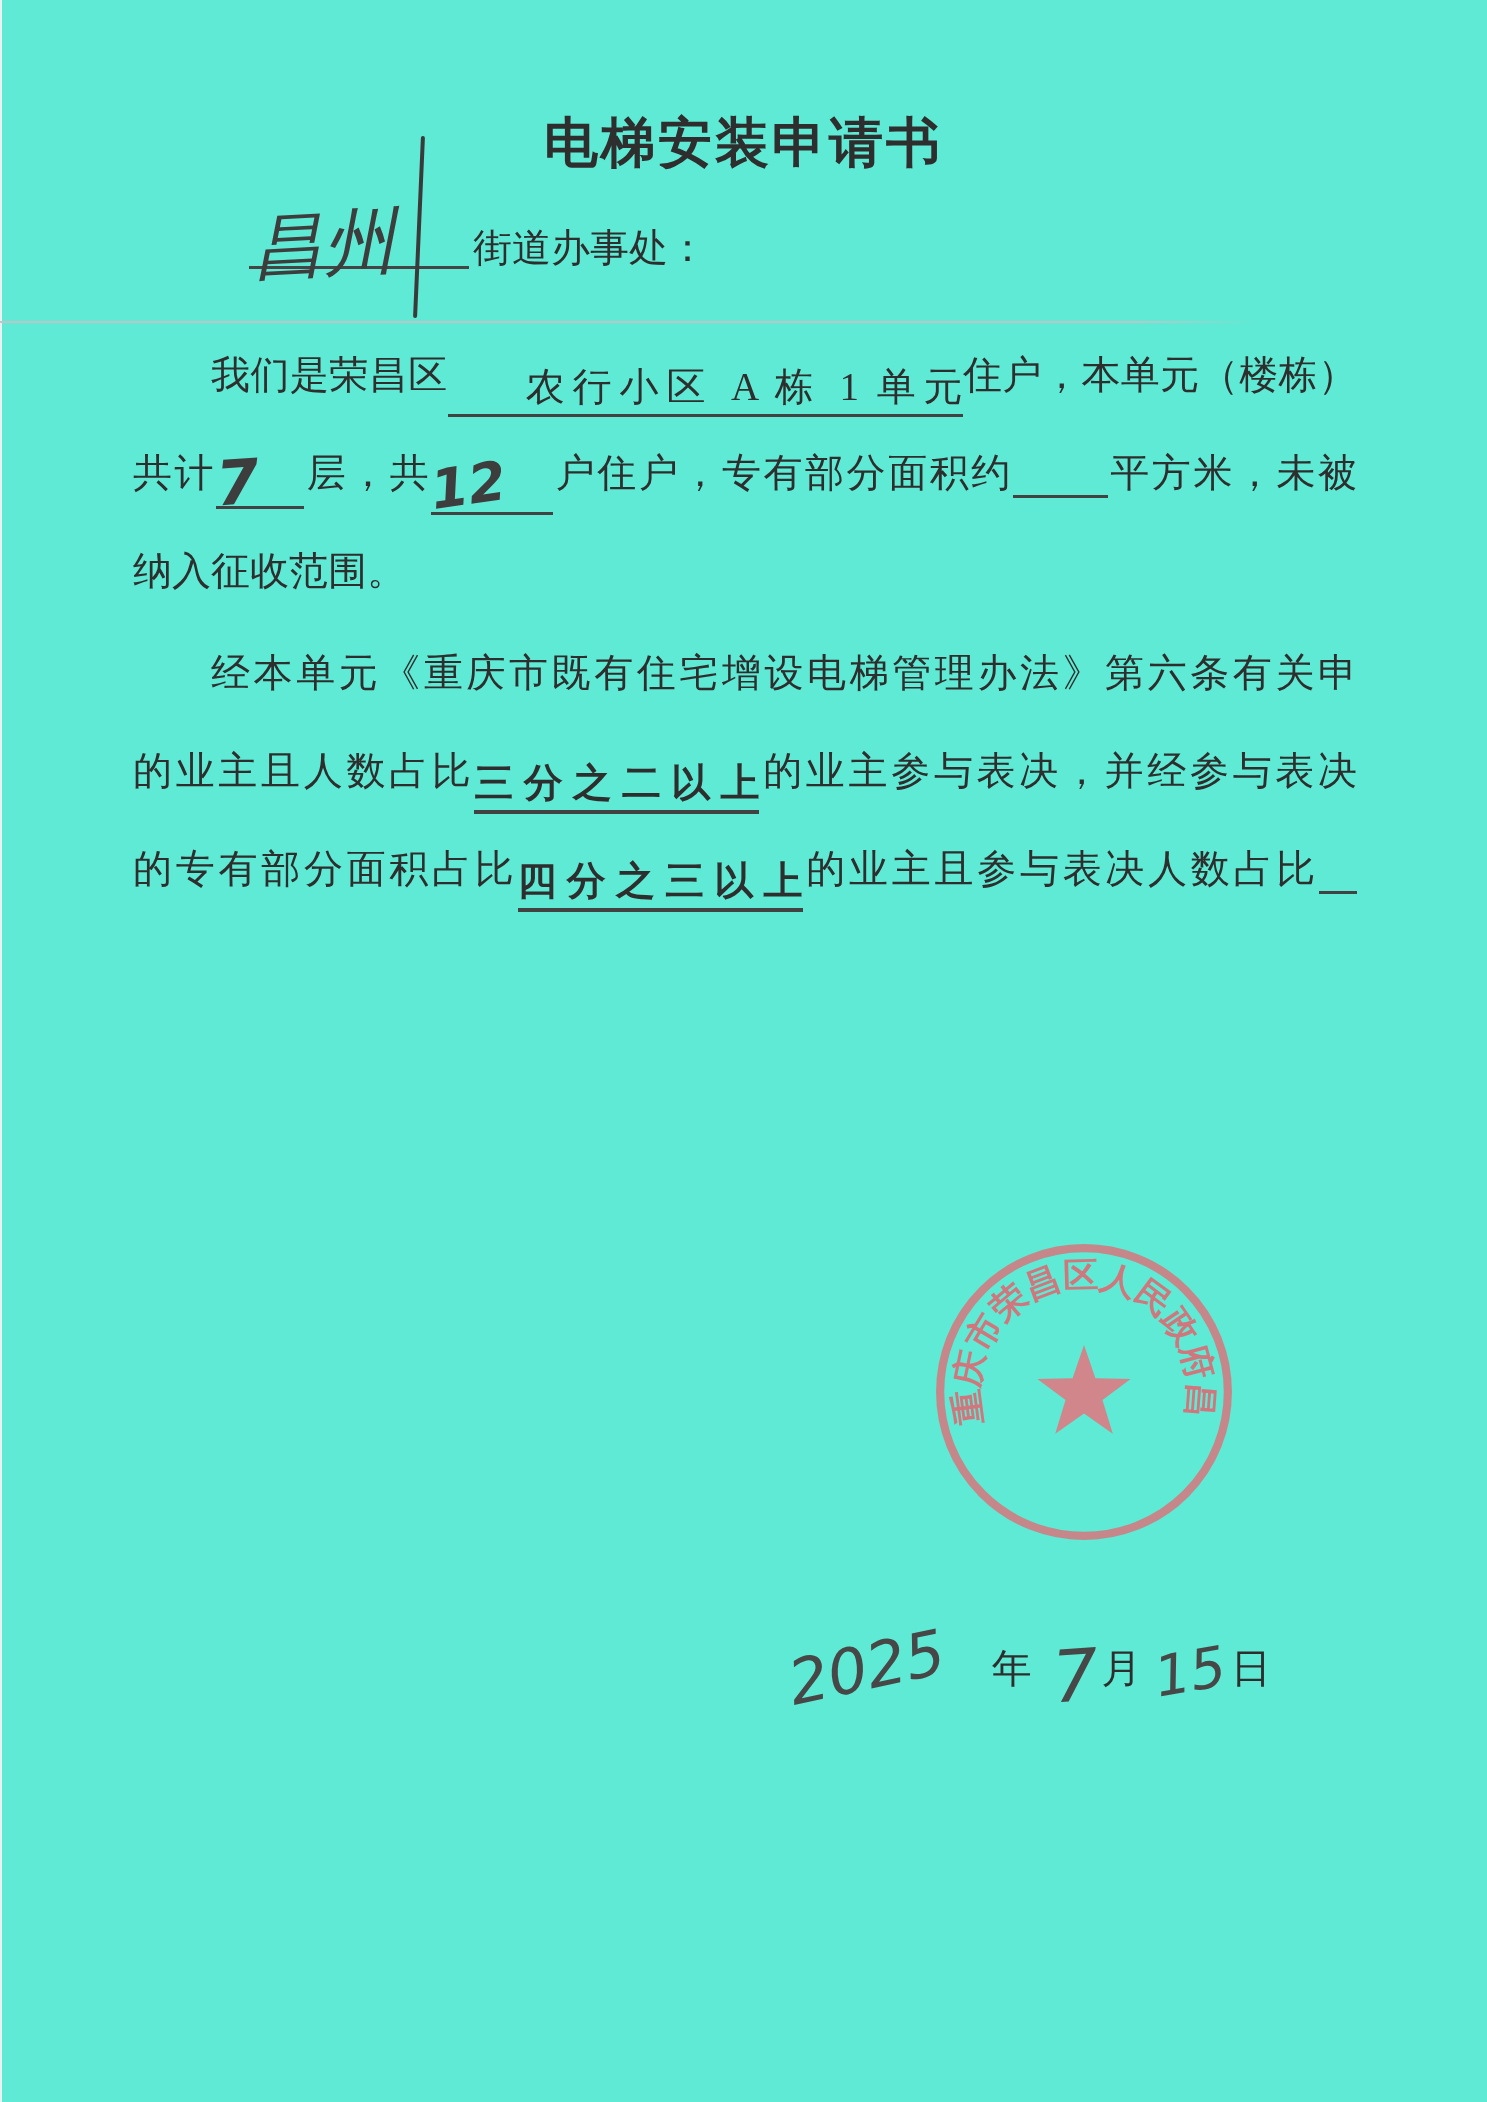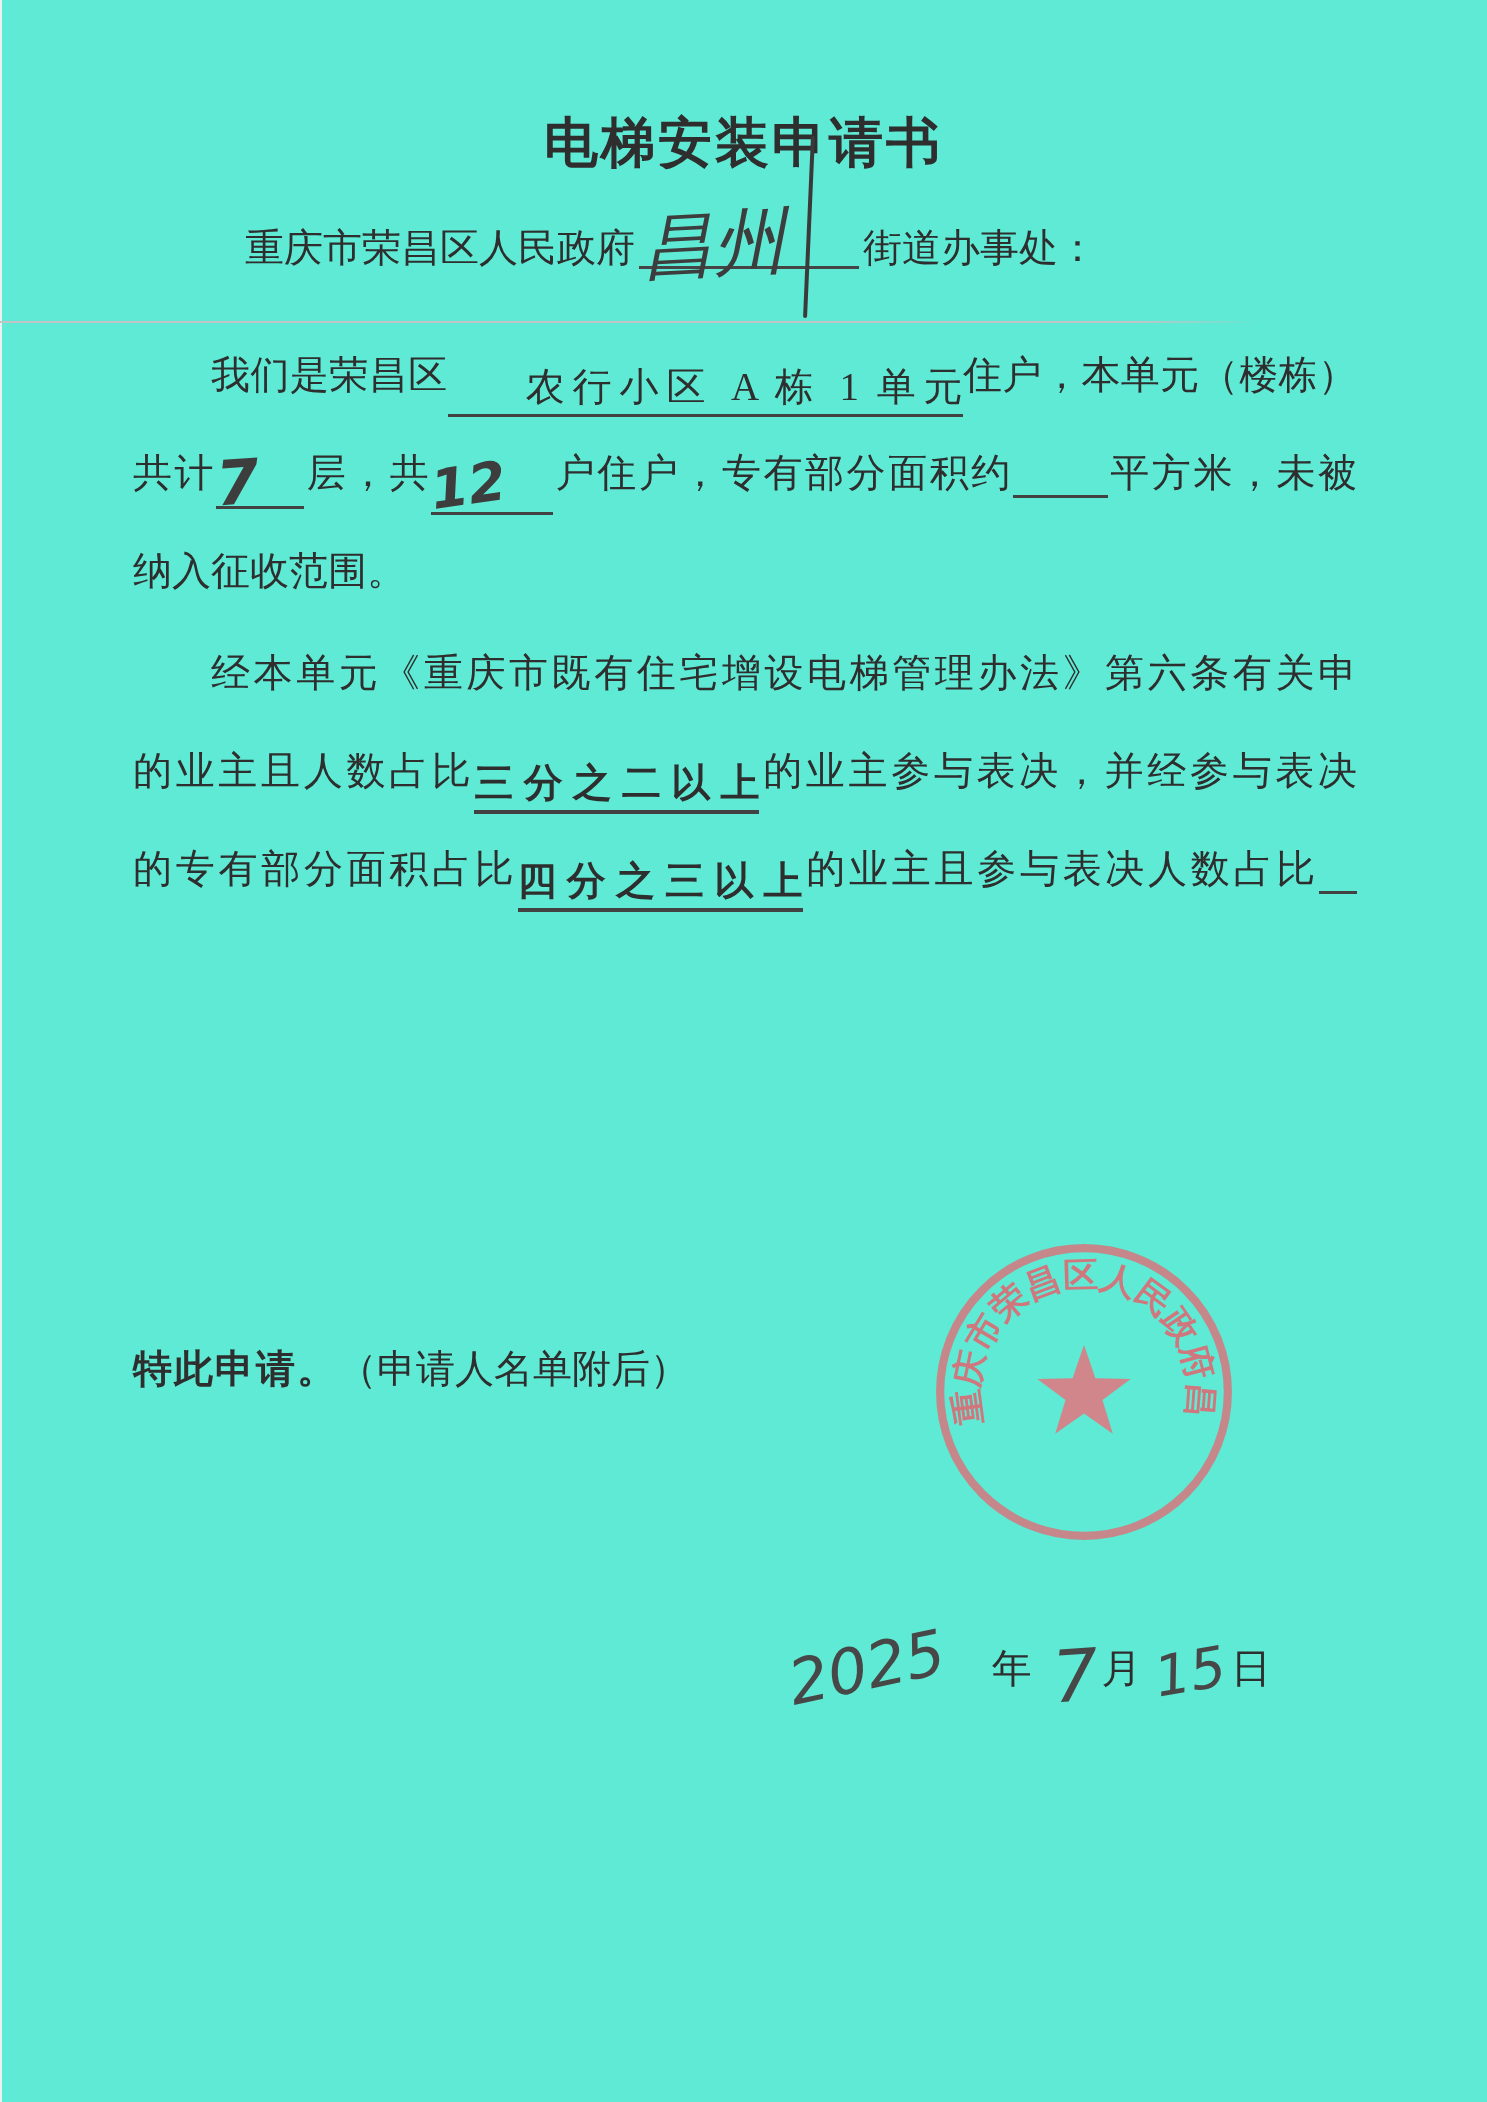--- a/index.html
+++ b/index.html
@@ -80,21 +80,21 @@
 </style>
 </head>
 <body>
 
 <div class="page">
   <div class="edge-line"></div>
 
   <h1 class="title">电梯安装申请书</h1>
 
   <div class="salutation">
-    <span>重庆市荣昌区人民政府</span><span class="office-blank">
+    <span class="office-blank">
       <span class="hw hw-office">昌州</span>
       <span class="hw-descender"></span>
     </span><span>街道办事处：</span>
   </div>
 
   <div class="fold-rule"></div>
 
   <div class="para p1">
     <div class="line fill ind">
       <span>我们是荣昌区</span><span class="blank b-unit"><span>农行小区 A 栋 1 单元</span></span><span>住户，本单元（楼栋）</span>
@@ -112,23 +112,20 @@
       <span>经本单元《重庆市既有住宅增设电梯管理办法》第六条有关申</span>
     </div>
     <div class="line fill">
       <span>的业主且人数占比</span><span class="blank b-frac"><span>三分之二以上</span></span><span>的业主参与表决，并经参与表决</span>
     </div>
     <div class="line fill">
       <span>的专有部分面积占比</span><span class="blank b-frac"><span>四分之三以上</span></span><span>的业主且参与表决人数占比</span><span class="blank b-tail"></span>
     </div>
   </div>
 
-  <div class="closing">
-    <span class="closing-bold">特此申请。</span><span>（申请人名单附后）</span>
-  </div>
 
   <svg class="seal" viewBox="0 0 296 296" xmlns="http://www.w3.org/2000/svg">
     <circle cx="148" cy="149" r="141" fill="none" stroke="#df6e77" stroke-width="8" opacity="0.8"></circle>
     <polygon points="148,103 159.2,135.6 193.7,136.2 166.1,156.9 176.2,189.8 148,170 119.8,189.8 129.9,156.9 102.3,136.2 136.8,135.6" fill="#e4747d" opacity="0.85"></polygon>
     <defs>
       <path id="sealArc" d="M 49.5 179.1 A 103 103 0 1 1 246.5 179.1" fill="none"></path>
     </defs>
     <text font-size="34" fill="#dd6a74" opacity="0.9" font-family="Liberation Serif, serif" font-weight="bold">
       <textPath href="#sealArc" startOffset="0" textLength="585" lengthAdjust="spacingAndGlyphs">重庆市荣昌区人民政府昌州街道办事处</textPath>
     </text>

